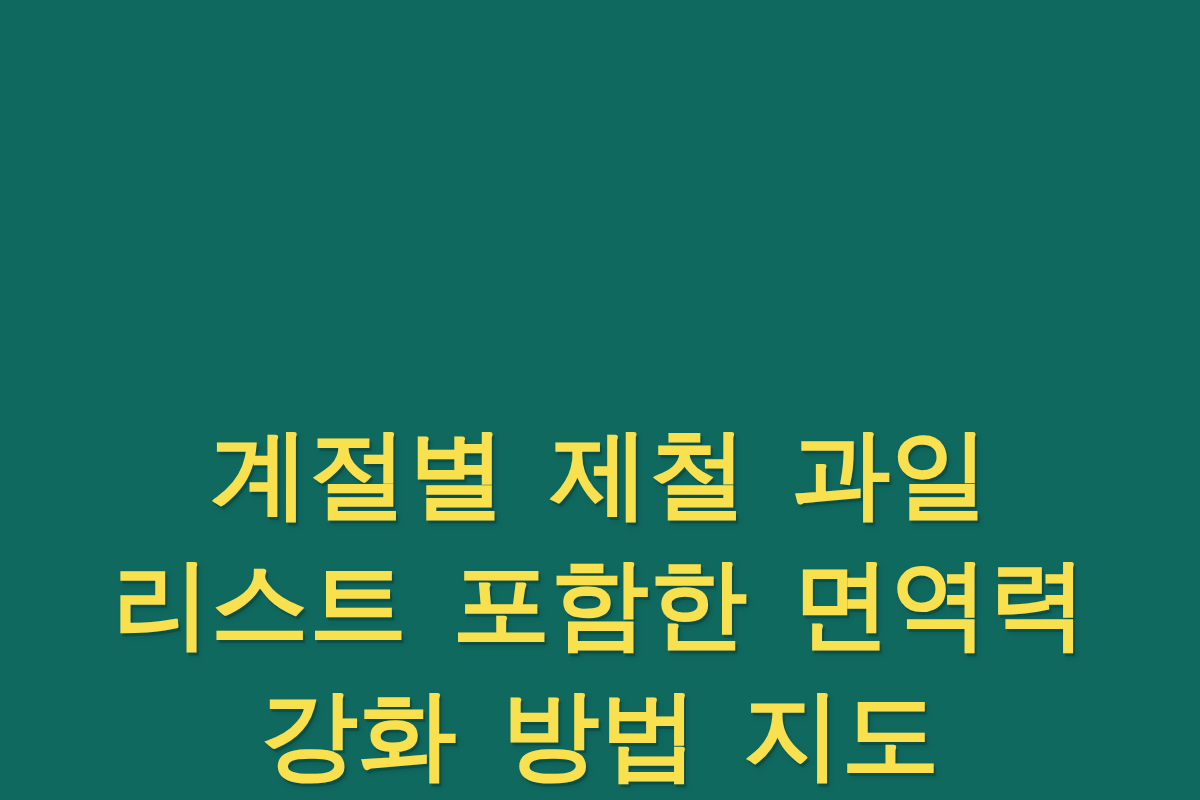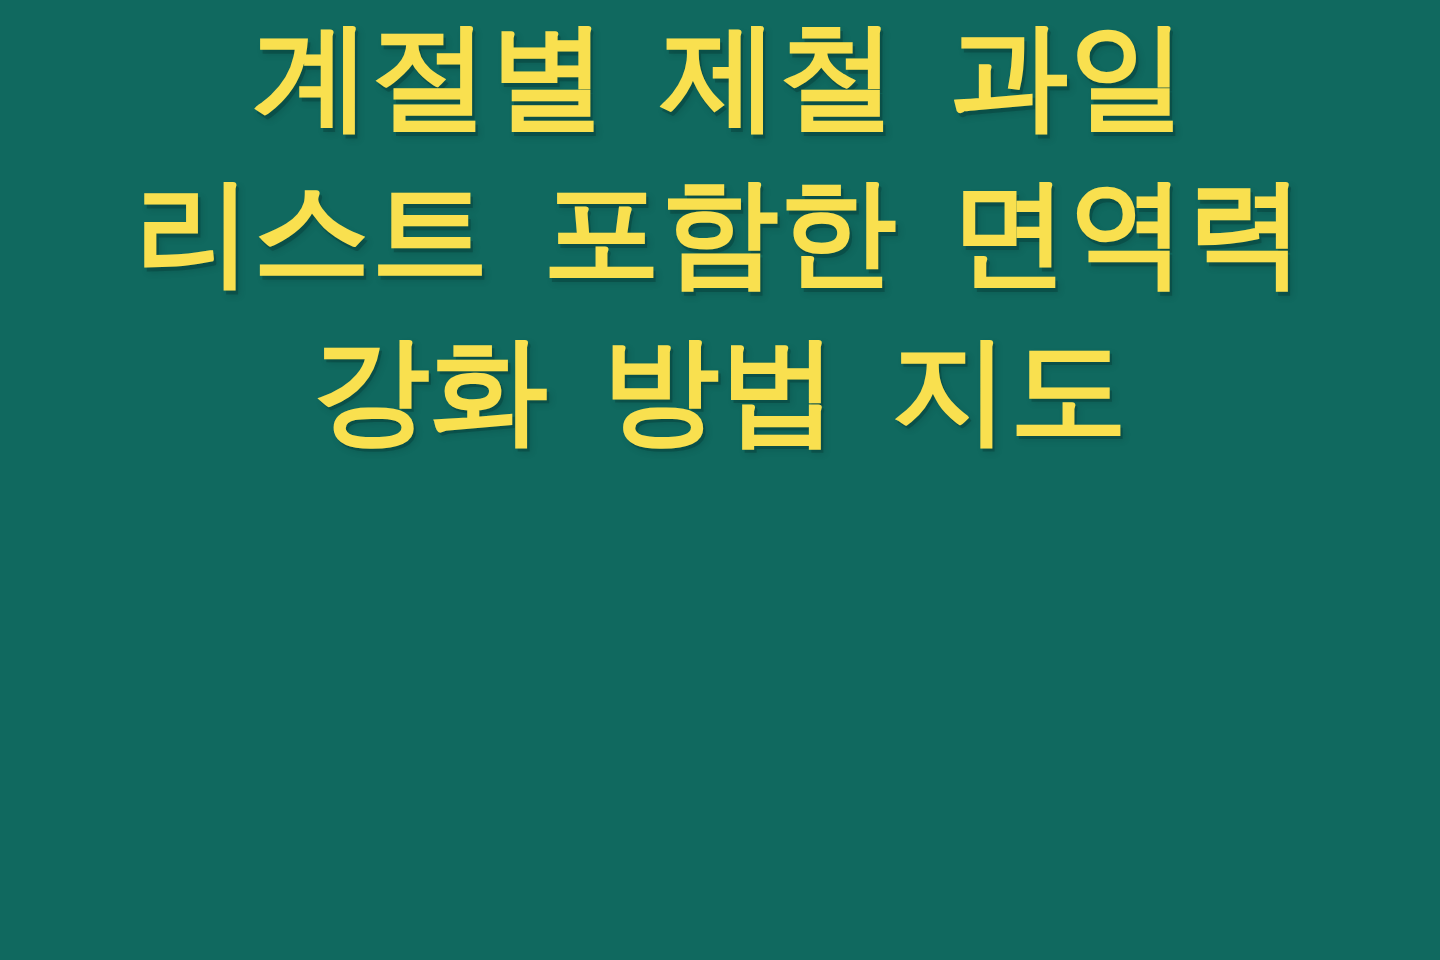--- a/index.html
+++ b/index.html
@@ -14,21 +14,21 @@
     overflow: hidden;
     font-family: "DejaVu Sans", "Liberation Sans", sans-serif;
   }
 
   #poster-canvas {
     position: relative;
     width: 1200px;
     height: 800px;
     box-sizing: border-box;
     display: flex;
-    align-items: flex-start;
+    align-items: flex-end;
     justify-content: center;
     overflow: hidden;
   }
 
   #headline-block {
     width: 1030px;
     text-align: center;
     position: relative;
     
     transform: translateY(-1px);

